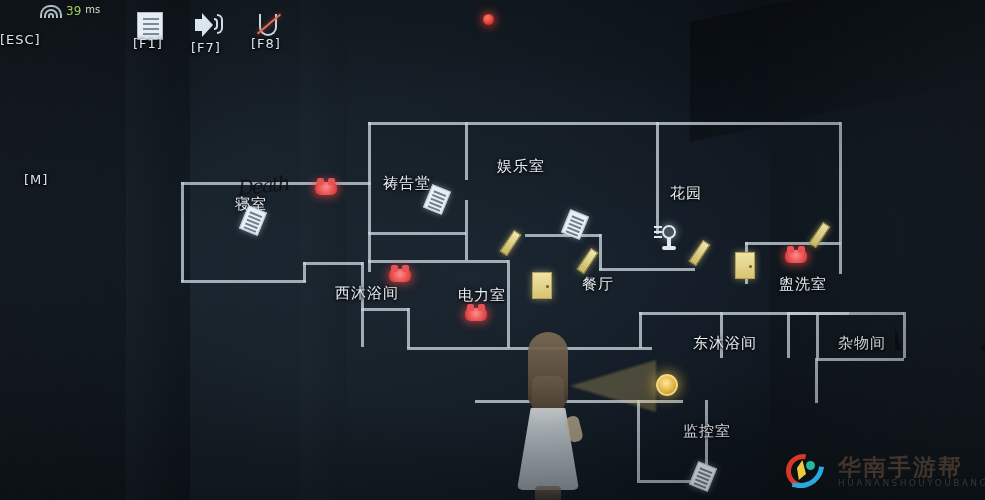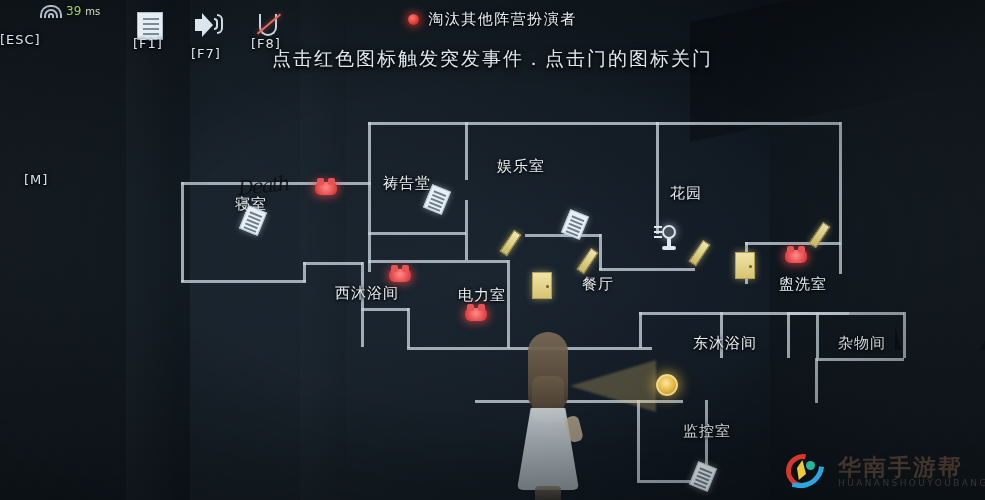--- a/index.html
+++ b/index.html
@@ -229,21 +229,21 @@
     border-top:16px solid transparent;border-bottom:16px solid transparent;
     border-right:22px solid rgba(225,234,242,.85);
   }
 
   .keycap {
     position:absolute; color:#dbe6ef; font-size:13px; letter-spacing:1px;
     text-shadow:0 0 4px #000,0 1px 2px #000;
   }
 
   
-  #ping { position:absolute; left:40px; top:4px; display:flex; align-items:center; gap:4px; }
+  #ping { position:absolute; left:40px; top:4px; display:flex; gap:4px; }
   #ping .bars { position:relative; width:22px; height:14px; }
   #ping .bars span{
     position:absolute; bottom:0; border:2px solid rgba(205,220,232,.85);
     border-bottom:none; border-radius:10px 10px 0 0;
   }
   #ping .bars span:nth-child(1){ left:8px; width:6px; height:5px; }
   #ping .bars span:nth-child(2){ left:4px; width:14px; height:9px; }
   #ping .bars span:nth-child(3){ left:0px; width:22px; height:13px; }
   #ping .val { color:#9fd35a; font-size:12px; text-shadow:0 0 4px #000; }
   #ping .unit{ color:#cfe0c2; font-size:10px; }
@@ -414,44 +414,43 @@
     <div class="hair"></div>
     <div class="hair2"></div>
     <div class="dress"></div>
     <div class="arm"></div>
     <div class="legs"></div>
   </div>
 
   <div class="vignette"></div>
 
   <div id="objective">
-    <span class="dot"></span><span>淘汰其他阵营扮演者</span>
-  </div>
-  <div id="tip">点击红色图标触发突发事件．点击门的图标关门</div>
+    <span class="dot"></span>
+  </div>
 
   <div id="ping">
     <span class="bars">
         <span></span>
         <span></span>
         <span></span>
       </span>
     <span class="val">39</span>
     <span class="unit">ms</span>
   </div>
 
   <div class="hudicon ic-doc" style="left:137px;top:12px"></div>
   <div class="keycap" style="left:133px;top:36px">[F1]</div>
 
   <div class="hudicon ic-spk" style="left:193px;top:11px">
     <span class="body"></span>
       <span class="cone"></span>
       <span class="w1"></span>
       <span class="w2"></span>
   </div>
-  <div class="keycap" style="left:191px;top:46px">[F7]</div>
+  <div class="keycap" style="left:191px;top:40px">[F7]</div>
 
   <div class="hudicon ic-mute" style="left:255px;top:11px">
     <span class="box"></span>
       <span class="bar"></span>
   </div>
   <div class="keycap" style="left:251px;top:36px">[F8]</div>
 
 
   <div class="keycap" style="left:0;top:32px">[ESC]</div>
   <div class="keycap" style="left:24px;top:172px">[M]</div>

